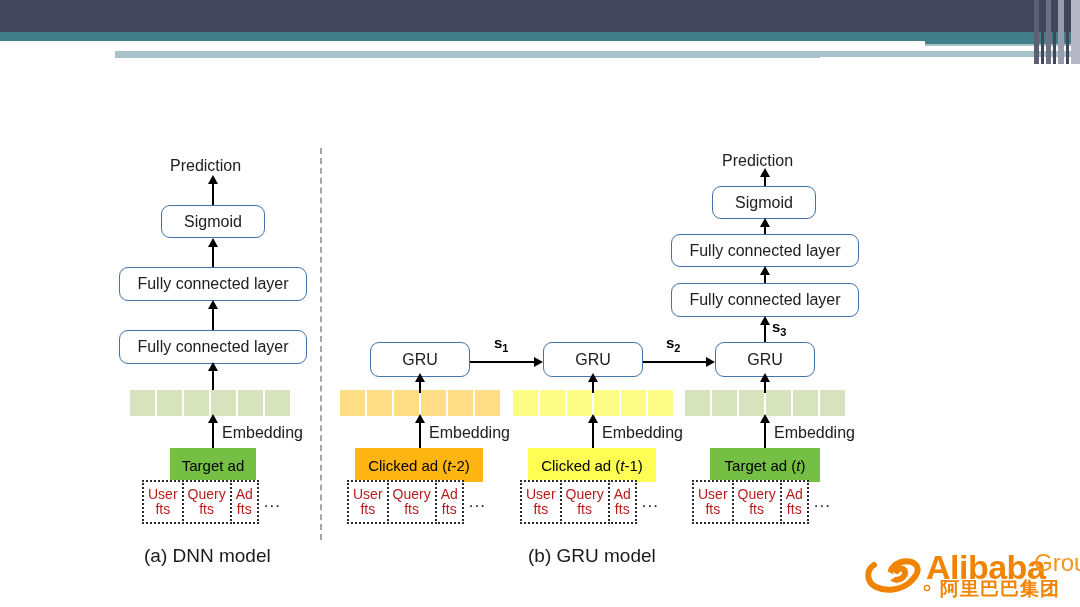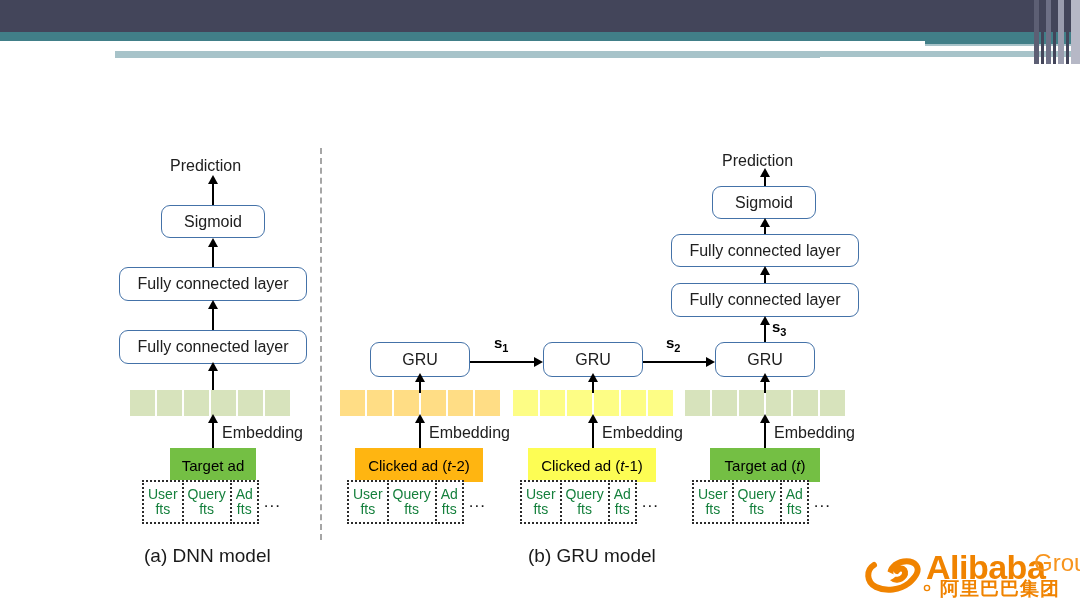--- a/index.html
+++ b/index.html
@@ -72,21 +72,21 @@
   .adlabel {
     position:absolute; height:34px; display:flex; align-items:center; justify-content:center;
     font-size:15px; color:#000; white-space:nowrap; padding:0 6px;
   }
 
   
   .fts-group { position:absolute; display:flex; align-items:stretch; }
   .fts-box {
     border:2px dotted #2b2b2b; height:44px;
     display:flex; flex-direction:column; align-items:center; justify-content:center;
-    font-size:14px; line-height:1.05; color:#15803d; background:#fff;
+    font-size:14px; line-height:1.05; color:#b91c1c; background:#fff;
     margin-right:-2px; padding:0 4px;
   }
   .fts-box span { display:block; }
   .fts-dots { font-size:17px; color:#1a1a1a; align-self:center; margin-left:7px; letter-spacing:1px;}
 
   .caption { position:absolute; font-size:19px; color:#1a1a1a; white-space:nowrap; }
 
   .svar { position:absolute; font-size:15px; font-weight:bold; color:#000; }
   .svar sub { font-size:11px; font-weight:bold; }
 

